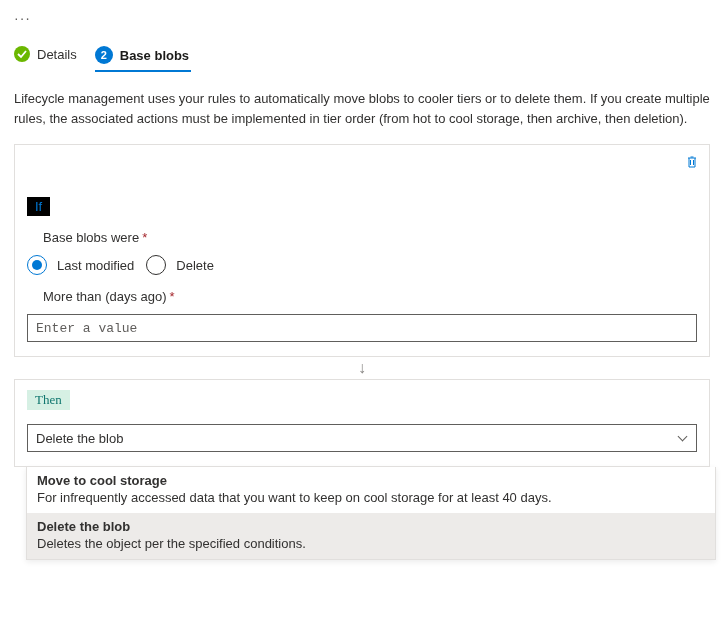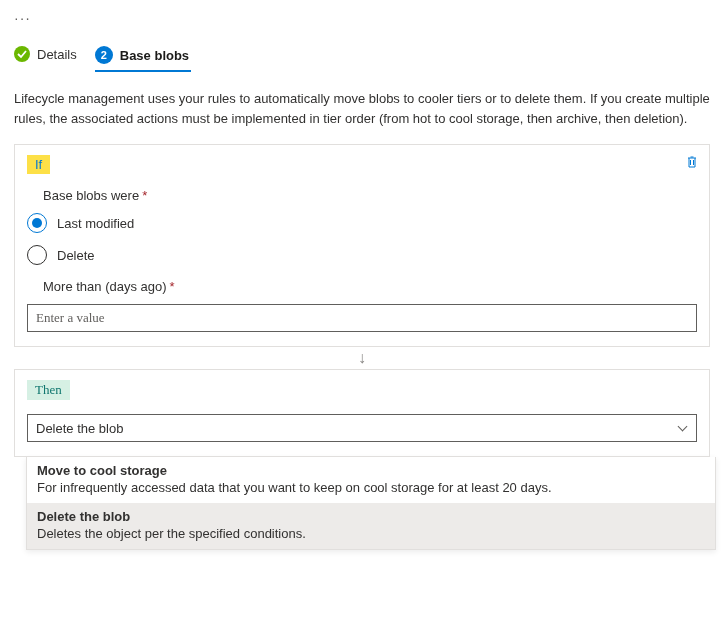--- a/index.html
+++ b/index.html
@@ -10,31 +10,31 @@
     .tabs { display: flex; align-items: flex-start; gap: 18px; border-bottom: 1px solid transparent; margin-bottom: 16px; }
     .tab { display: flex; align-items: center; gap: 7px; padding-bottom: 8px; cursor: pointer; position: relative; }
     .tab-active { font-weight: 600; color: #1b1a19; }
     .tab-active::after { content: ""; position: absolute; left: 0; right: -2px; bottom: 0; height: 2px; background: #0078d4; }
     .step-badge { width: 18px; height: 18px; border-radius: 50%; display: inline-flex; align-items: center; justify-content: center; font-size: 11px; color: #fff; }
     .step-check { background: #6bb700; width: 16px; height: 16px; }
     .step-num { background: #0078d4; font-weight: 600; }
     .description { color: #323130; line-height: 1.5; margin-bottom: 16px; font-size: 13px; }
     .card { border: 1px solid #e1dfdd; padding: 10px 12px 14px; position: relative; }
     .chip { display: inline-block; padding: 2px 8px; font-size: 13px; }
-    .chip-if { background: #fde047; color: #0078d4; }
+    .chip-if { background: #000000; color: #0078d4; margin-top: 42px; }
     .chip-then { background: #d6f0e4; color: #0f766e; font-family: Liberation Serif, serif; }
     .delete-icon { position: absolute; right: 10px; top: 10px; color: #0078d4; cursor: pointer; }
     .field-label { font-size: 13px; margin: 14px 16px 10px; color: #323130; }
     .req-star { color: #a4262c; margin-left: 3px; }
-    .radio-group { display: flex; flex-direction: column; gap: 12px; margin-bottom: 8px; }
+    .radio-group { display: flex; gap: 12px; margin-bottom: 8px; }
     .radio-item { display: flex; align-items: center; gap: 10px; cursor: pointer; }
     .radio-outer { width: 20px; height: 20px; border: 1px solid #323130; border-radius: 50%; display: flex; align-items: center; justify-content: center; }
     .radio-outer.checked { border-color: #0078d4; }
     .radio-inner { width: 10px; height: 10px; border-radius: 50%; background: #0078d4; }
-    .text-input { width: 100%; height: 28px; border: 1px solid #605e5c; padding: 0 8px; font-family: Liberation Serif, serif; font-size: 13px; }
+    .text-input { width: 100%; height: 28px; border: 1px solid #605e5c; padding: 0 8px; font-family: Liberation Mono, monospace; font-size: 13px; }
     .text-input::placeholder { color: #605e5c; }
     .arrow-between { text-align: center; color: #8a8886; font-size: 16px; padding: 2px 0; }
     .then-card { border: 1px solid #e1dfdd; padding: 10px 12px 14px; position: relative; margin-top: 0; }
     .dropdown { width: 100%; height: 28px; border: 1px solid #605e5c; padding: 0 8px; display: flex; align-items: center; justify-content: space-between; cursor: pointer; margin-top: 14px; background: #fff; }
     .chev { border: solid #605e5c; border-width: 0 1px 1px 0; display: inline-block; padding: 3px; transform: rotate(45deg); margin-right: 2px; margin-top: -3px; }
     .options { border: 1px solid #e1dfdd; border-top: none; background: #fff; box-shadow: 0 2px 6px rgba(0,0,0,0.08); margin-left: 12px; margin-right: -6px; }
     .opt { padding: 6px 10px 8px; cursor: pointer; }
     .opt.selected { background: #edebe9; }
     .opt-title { font-weight: 700; font-size: 13px; margin-bottom: 2px; }
     .opt-desc { font-size: 13px; color: #323130; }
@@ -102,19 +102,19 @@
 
   <div class="dropdown">
     <span>Delete the blob</span>
     <span class="chev"></span>
   </div>
 </div>
 
 <div class="options">
   <div class="opt">
     <div class="opt-title">Move to cool storage</div>
-    <div class="opt-desc">For infrequently accessed data that you want to keep on cool storage for at least 20 days.</div>
+    <div class="opt-desc">For infrequently accessed data that you want to keep on cool storage for at least 40 days.</div>
   </div>
   <div class="opt selected">
     <div class="opt-title">Delete the blob</div>
     <div class="opt-desc">Deletes the object per the specified conditions.</div>
   </div>
 </div>
 
 </body></html>

